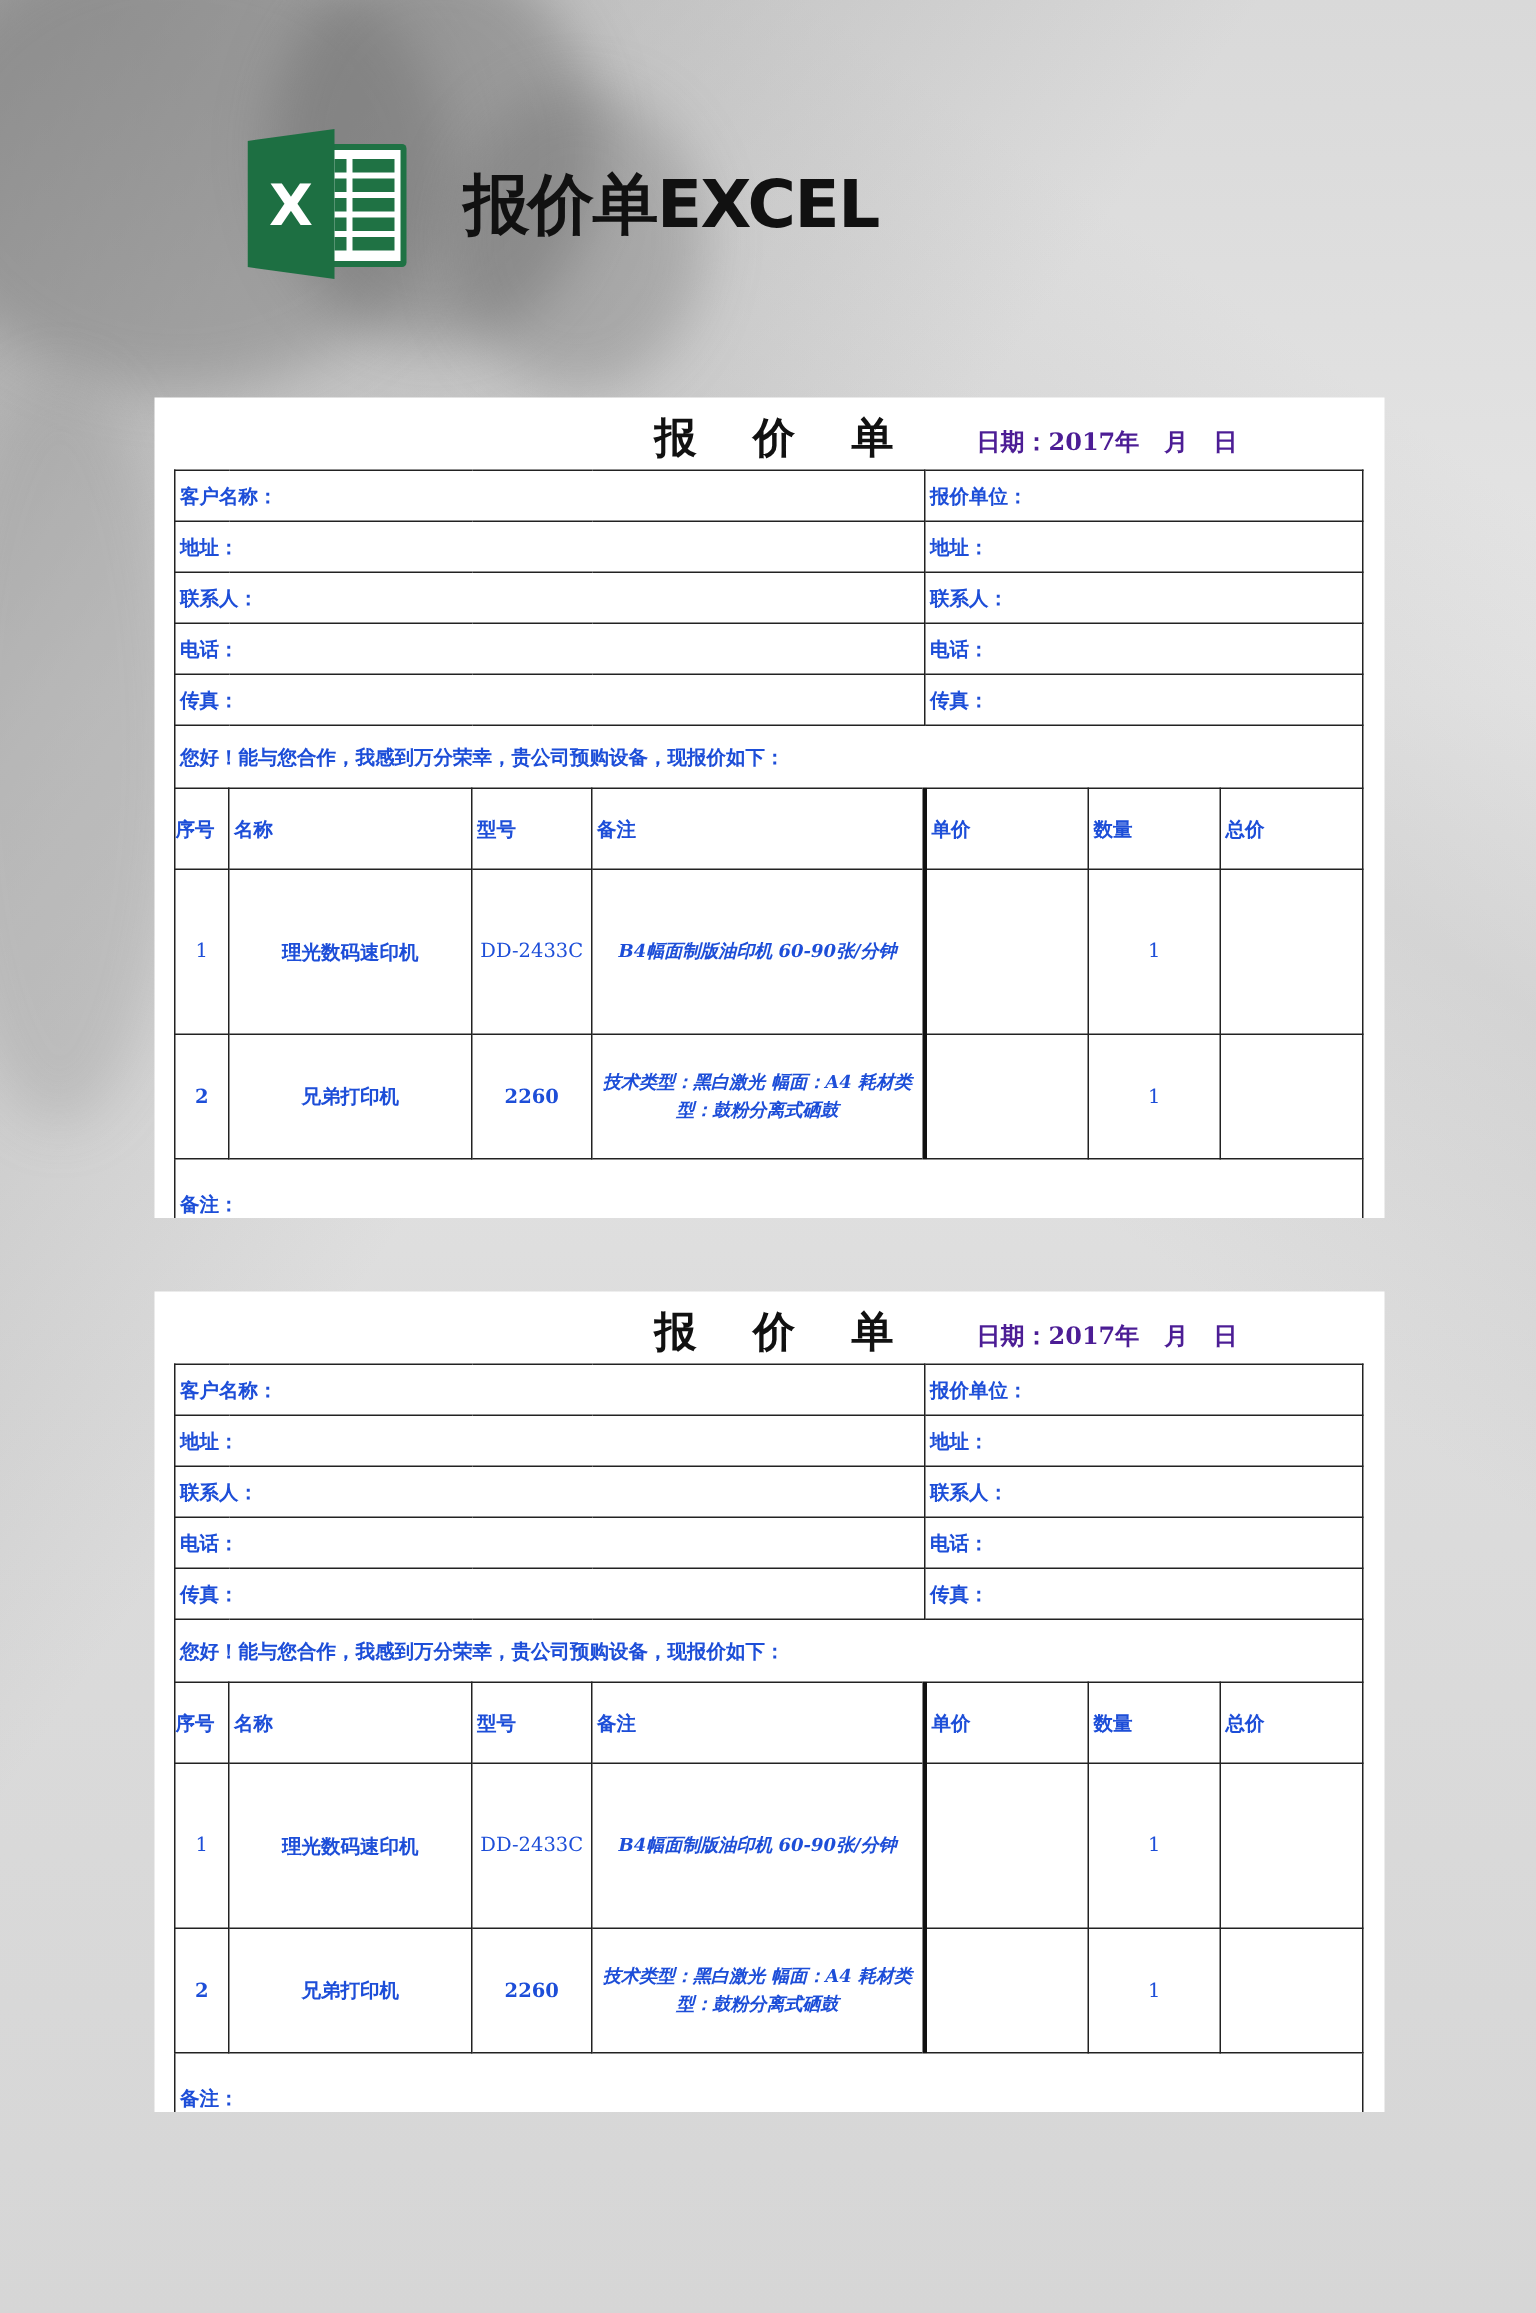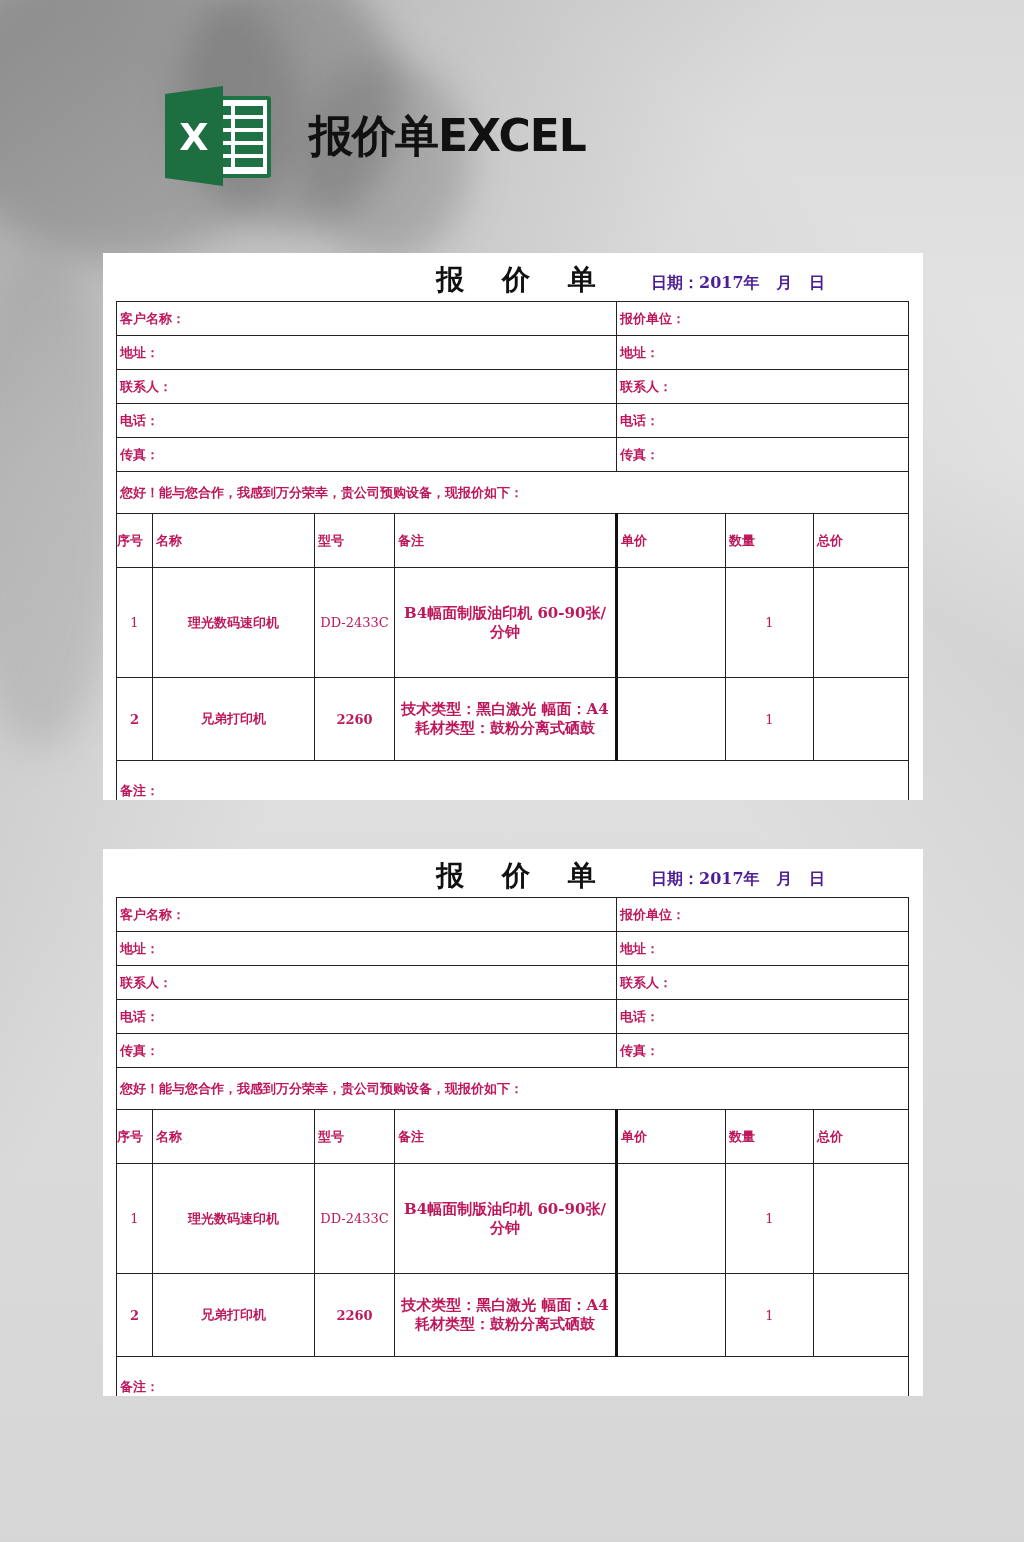--- a/index.html
+++ b/index.html
@@ -19,49 +19,49 @@
     position: absolute; left: 165px; top: 86px; height: 100px;
     display: flex; align-items: center;
   }
   .xl-icon { width: 108px; height: 100px; position: relative; }
   .header-title {
     margin-left: 36px; font-family: "DejaVu Sans", "Liberation Sans", sans-serif;
     font-size: 44px; color: #111; letter-spacing: -1px; font-weight: bold;
   }
   .card {
     position: absolute; left: 103px; width: 820px; height: 547px;
-    background: #fff; overflow: hidden;
+    background: #fff; overflow: hidden; margin-top: 12px;
   }
   .card-title {
     position: absolute; left: 0; top: 8px; width: 760px; text-align: center;
     font-size: 28px; font-weight: bold; letter-spacing: 14px; color: #111;
   }
   .card-title span { position: relative; left: 40px; }
   .card-date {
     position: absolute; left: 548px; top: 20px; font-size: 16px; color: #4c1d95; font-weight: bold;
     white-space: pre;
   }
   table.sheet {
     position: absolute; left: 13px; top: 48px; width: 792px;
     border-collapse: collapse; table-layout: fixed;
-    font-size: 13px; font-weight: bold; color: #be185d;
+    font-size: 13px; font-weight: bold; color: #1d4ed8;
   }
   table.sheet td {
     border: 1.5px solid #222; padding: 0 3px; vertical-align: middle;
     overflow: hidden; white-space: nowrap;
   }
   .r-info td { height: 33px; }
   .r-greet td { height: 41px; }
   .r-head td { height: 53px; text-align: left; }
   .r-item1 td { height: 109px; text-align: center; }
   .r-item2 td { height: 82px; text-align: center; }
   .r-note td { height: 60px; vertical-align: top; padding-top: 18px; font-family: Liberation Serif, serif; }
   .thick-top td { border-top: 3px solid #111; }
   .thick-left { border-left: 3px solid #111 !important; }
-  .wrap { white-space: normal !important; line-height: 19px; font-size: 15px; }
+  .wrap { white-space: normal !important; line-height: 19px; font-size: 12px; font-style: italic; }
   .num { font-weight: normal; }
 </style>
 </head>
 <body>
 
 <div class="shadow-blob" style="left:-60px;top:-40px;width:360px;height:300px;"></div>
 <div class="shadow-blob" style="left:180px;top:-30px;width:220px;height:260px;background:rgba(90,90,90,0.35);"></div>
 <div class="shadow-blob" style="left:300px;top:60px;width:170px;height:200px;background:rgba(100,100,100,0.3);"></div>
 <div class="shadow-blob" style="left:-40px;top:250px;width:160px;height:500px;background:rgba(130,130,130,0.25);"></div>
 

